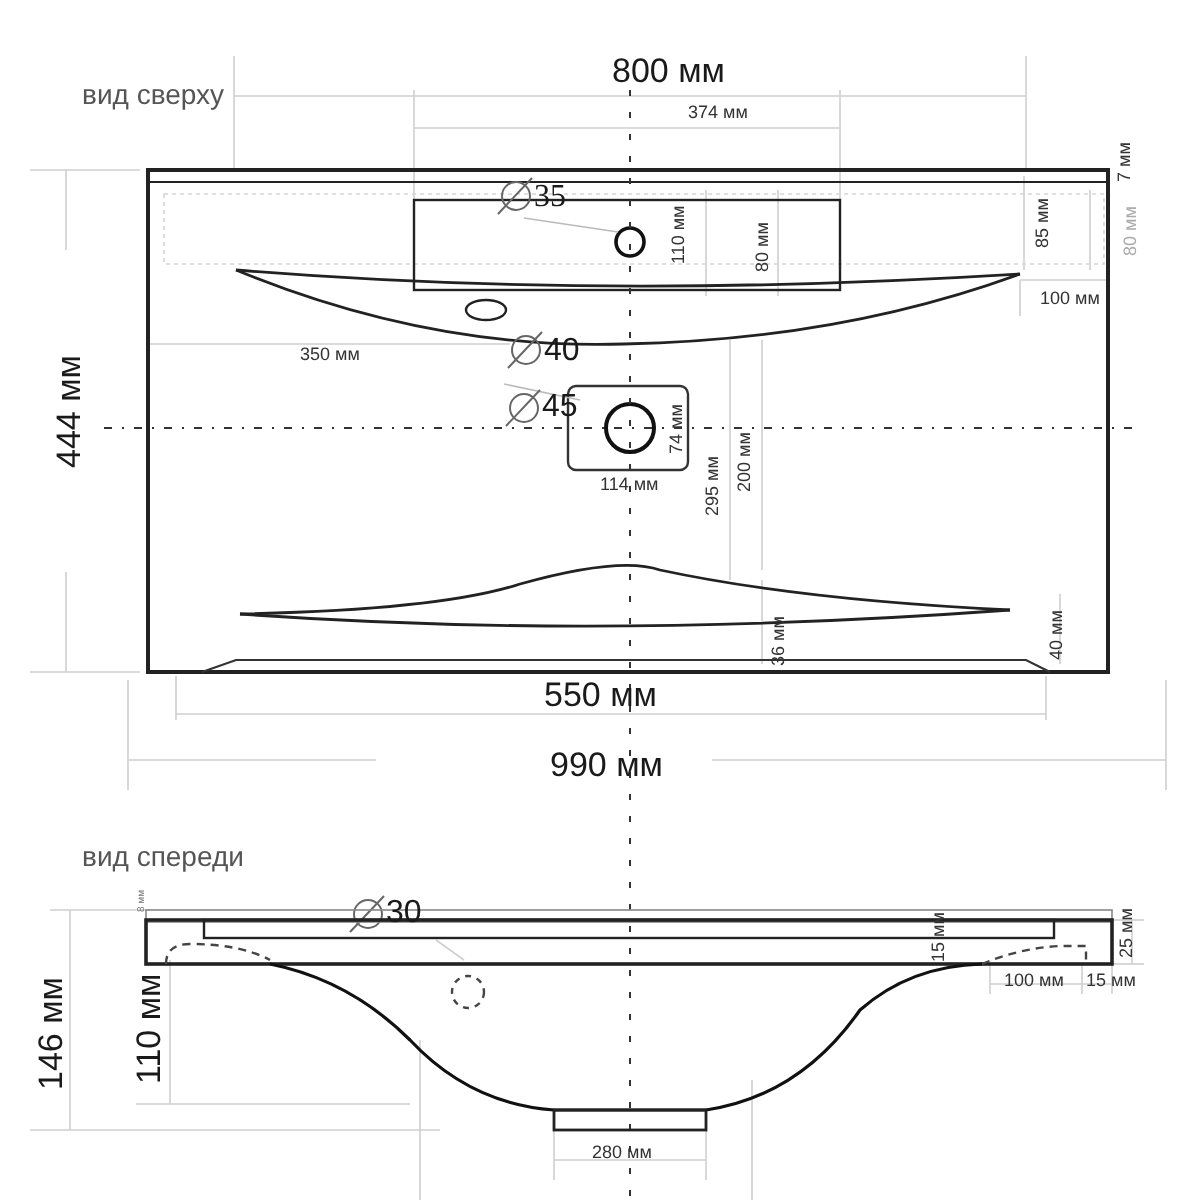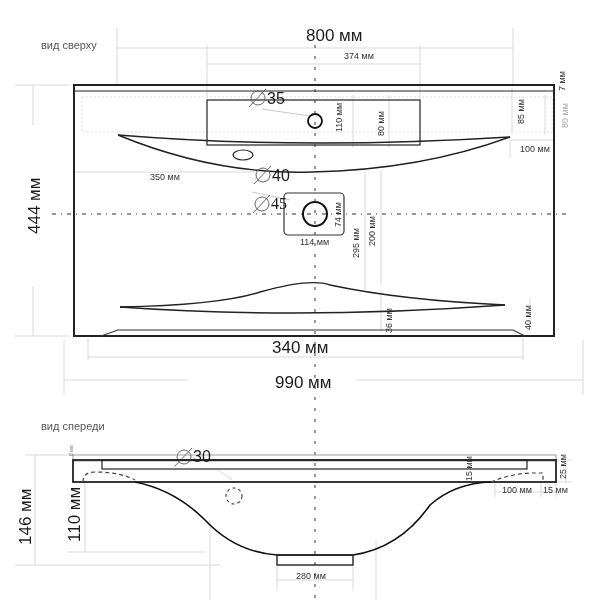--- a/index.html
+++ b/index.html
@@ -1,19 +1,19 @@
 <!DOCTYPE html>
 <html><head>
 <meta charset="utf-8">
 <style>
   html, body { margin: 0; padding: 0; background: #ffffff; }
   body { width: 600px; height: 600px; position: relative; overflow: hidden; font-family: "Liberation Sans", sans-serif; }
   svg { position: absolute; left: 0; top: 0; }
   .lbl { position: absolute; color: #1a1a1a; white-space: nowrap; font-family: "Liberation Sans", sans-serif; line-height: 1; }
-  .view { font-size: 11px; color: #555; }
+  .view { font-size: 14px; color: #555; }
   .big { font-size: 17px; }
   .med { font-size: 9px; color: #333; }
   .dia { font-size: 16px; }
   .rot { transform-origin: left top; transform: rotate(-90deg); }
   .light { color: #aaa; }
 </style>
 </head>
 <body>
 
 <svg width="600" height="600" viewBox="0 0 600 600">
@@ -122,41 +122,41 @@
 
   <rect x="277" y="555" width="76" height="10" fill="none" stroke="#222" stroke-width="1.4"></rect>
 
   <circle cx="234" cy="496" r="8" fill="none" stroke="#444" stroke-width="1.2" stroke-dasharray="3,3"></circle>
 </svg>
 
 <div class="lbl view" style="left:41px;top:40px;">вид сверху</div>
 <div class="lbl big" style="left:282px;top:27px;margin-left:24px;">800 мм</div>
 <div class="lbl med" style="left:296px;top:52px;margin-left:48px;">374 мм</div>
 
-<div class="lbl dia" style="left:267px;top:91px;">35</div>
+<div class="lbl dia" style="left:267px;top:91px;font-family:Liberation Serif, serif;">35</div>
 <div class="lbl dia" style="left:272px;top:168px;">40</div>
-<div class="lbl dia" style="left:271px;top:196px;font-family:Liberation Serif, serif;">45</div>
+<div class="lbl dia" style="left:271px;top:196px;">45</div>
 
 <div class="lbl med rot" style="left:335px;top:132px;">110 мм</div>
 <div class="lbl med rot" style="left:377px;top:136px;">80 мм</div>
 <div class="lbl med rot" style="left:517px;top:124px;">85 мм</div>
 <div class="lbl med rot" style="left:558px;top:91px;">7 мм</div>
 <div class="lbl med rot light" style="left:561px;top:128px;">80 мм</div>
 <div class="lbl med" style="left:520px;top:145px;">100 мм</div>
 <div class="lbl med" style="left:150px;top:160px;margin-top:13px;">350 мм</div>
 
 <div class="lbl big rot" style="left:26px;top:234px;">444 мм</div>
 <div class="lbl med" style="left:300px;top:238px;">114 мм</div>
 <div class="lbl med rot" style="left:334px;top:227px;">74 мм</div>
 <div class="lbl med rot" style="left:352px;top:258px;">295 мм</div>
 <div class="lbl med rot" style="left:368px;top:246px;">200 мм</div>
 <div class="lbl med rot" style="left:385px;top:333px;">36 мм</div>
 <div class="lbl med rot" style="left:524px;top:330px;">40 мм</div>
 
-<div class="lbl big" style="left:272px;top:339px;">340 мм</div>
+<div class="lbl big" style="left:272px;top:339px;">550 мм</div>
 <div class="lbl big" style="left:275px;top:374px;">990 мм</div>
 
 <div class="lbl view" style="left:41px;top:421px;">вид спереди</div>
 <div class="lbl big rot" style="left:17px;top:545px;">146 мм</div>
 <div class="lbl big rot" style="left:66px;top:542px;">110 мм</div>
 <div class="lbl rot" style="left:69px;top:456px;font-size:5px;color:#777;">8 мм</div>
 <div class="lbl dia" style="left:193px;top:449px;text-align:center;">30</div>
 <div class="lbl med rot" style="left:465px;top:481px;">15 мм</div>
 <div class="lbl med rot" style="left:559px;top:479px;">25 мм</div>
 <div class="lbl med" style="left:502px;top:486px;">100 мм</div>

